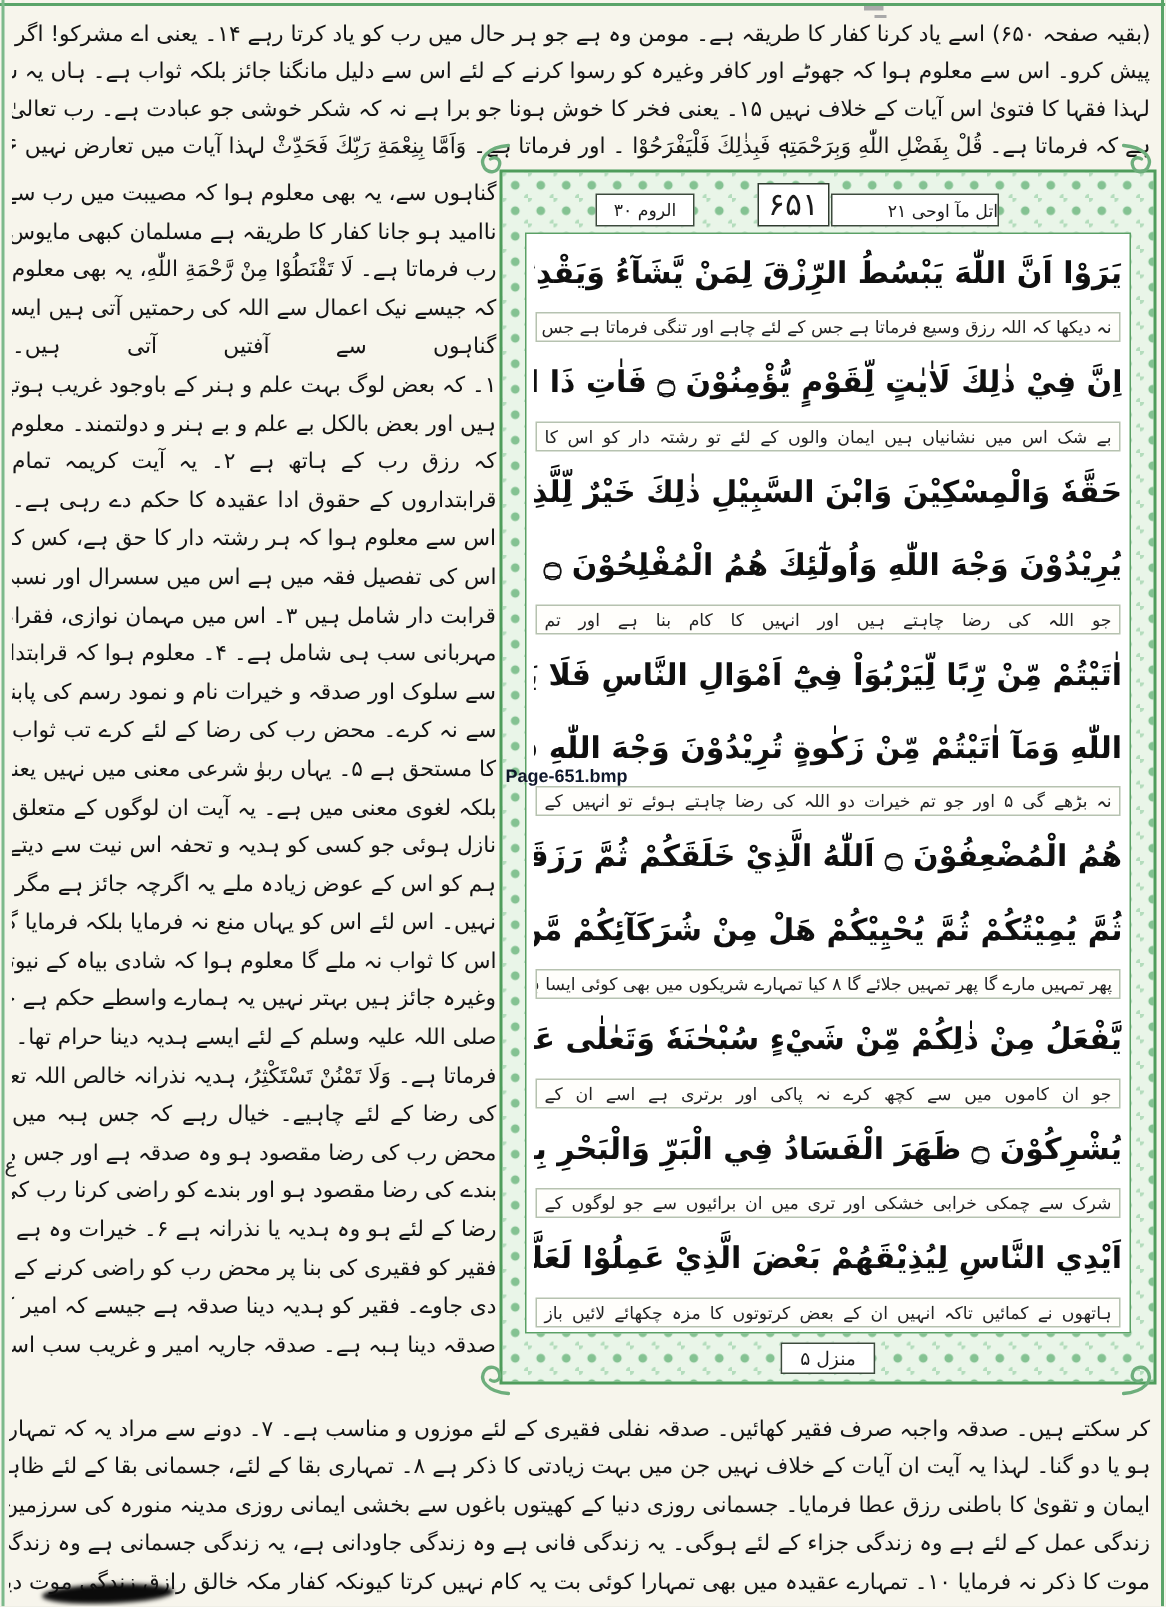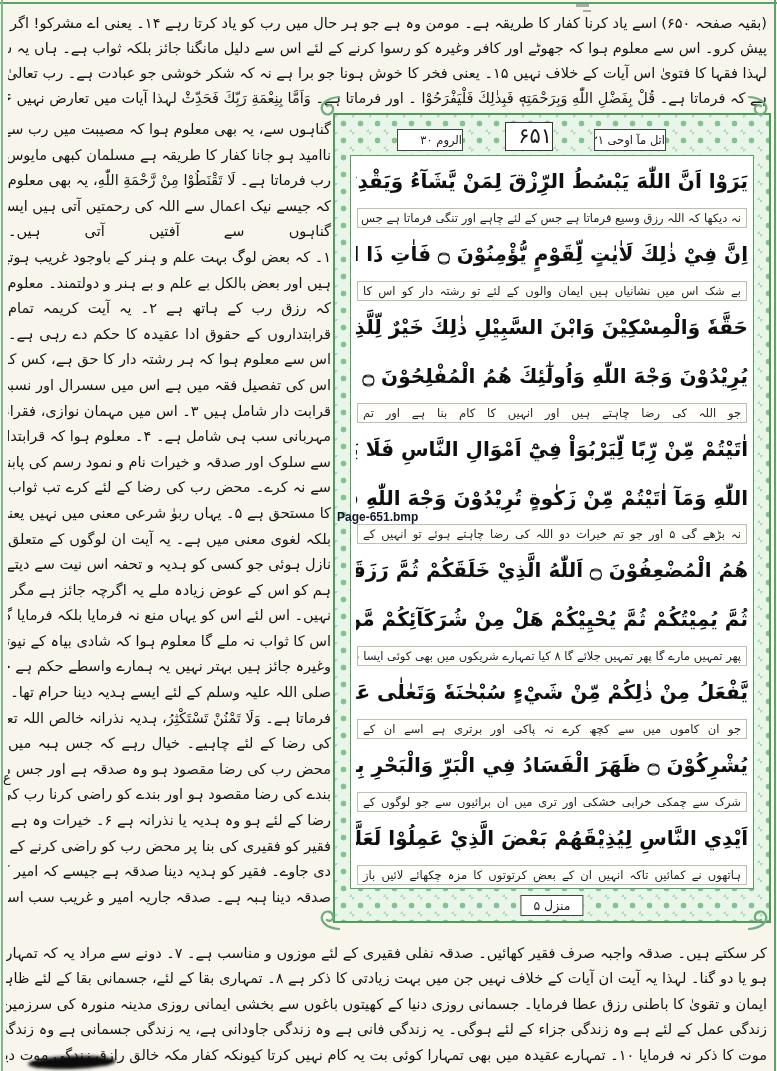--- a/index.html
+++ b/index.html
@@ -29,23 +29,23 @@
              background-size:17px 17px;}
   .ayah-area{position:absolute;left:15px;right:15px;top:40px;bottom:32px;background:#fff;
              border:1px solid #5aa065;display:flex;flex-direction:column;justify-content:space-between;
              padding:3px 5px;box-sizing:border-box;overflow:hidden;}
   .ayah-area .arabic{direction:rtl;white-space:nowrap;overflow:hidden;
              font-weight:bold;font-size:20px;line-height:45px;
              text-align:justify;text-align-last:justify;color:#101010;}
   .ayah-area .urdu{direction:rtl;white-space:nowrap;overflow:hidden;
              font-size:11.5px;line-height:18px;text-align:justify;text-align-last:justify;
              border:1px solid #b6c2b0;background:#fffefb;padding:0 5px;margin:0 1px;color:#232323;}
-  .hdr-box{position:absolute;background:#fff;border:1px solid #3c4a3c;text-align:right;
+  .hdr-box{position:absolute;background:#fff;border:1px solid #3c4a3c;text-align:center;
            font-size:11.5px;line-height:20px;white-space:nowrap;overflow:hidden;}
-  .hdr-juz{top:14px;right:103px;width:70px;height:20px;}
+  .hdr-juz{top:14px;right:103px;width:70px;height:20px;padding-left:40px;}
   .hdr-num{top:7px;left:170px;width:46px;height:27px;font-size:21px;line-height:27px;font-weight:normal;
            border:1px solid #2f3b2f;}
   .hdr-surah{top:14px;left:62px;width:64px;height:20px;}
   .manzil{position:absolute;bottom:5px;left:50%;transform:translateX(-50%);background:#fff;
           border:1px solid #3c4a3c;padding:0 12px;font-size:12.5px;line-height:19px;white-space:nowrap;}
 
   
   .flourish{position:absolute;width:26px;height:26px;}
   .fl-tl{left:314px;top:94px;}
   .fl-tr{left:748px;top:94px;transform:scaleX(-1);}

